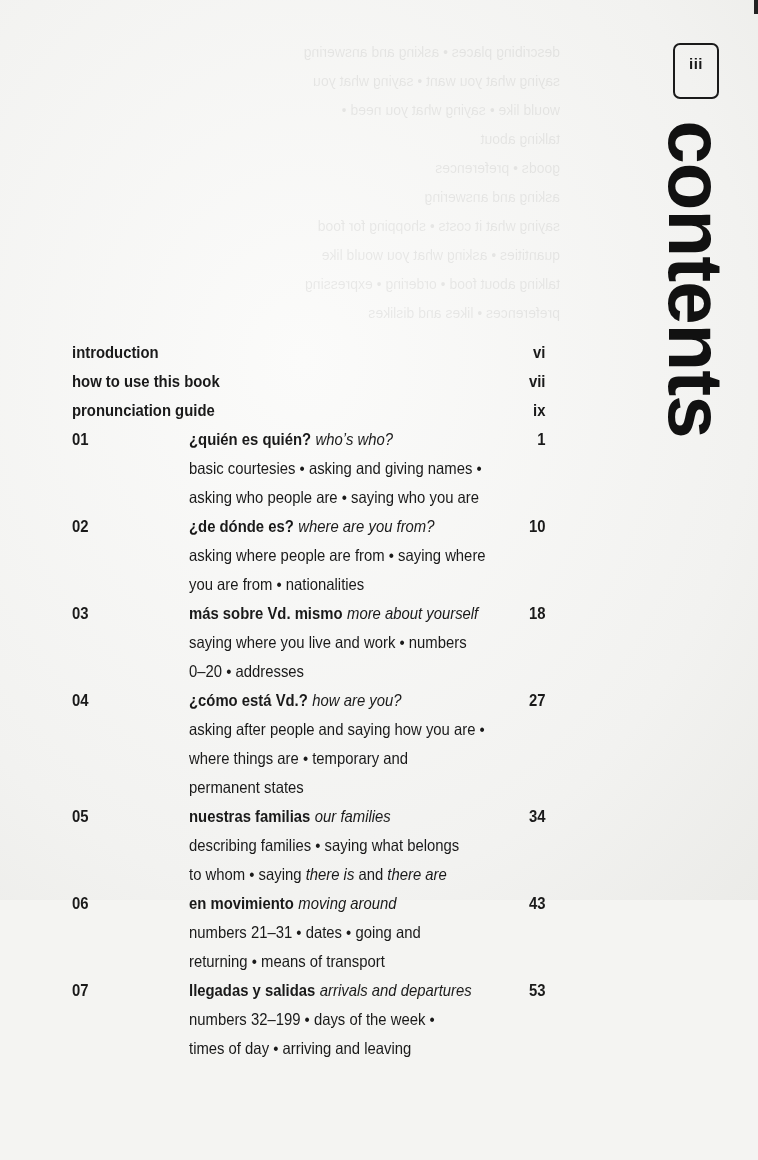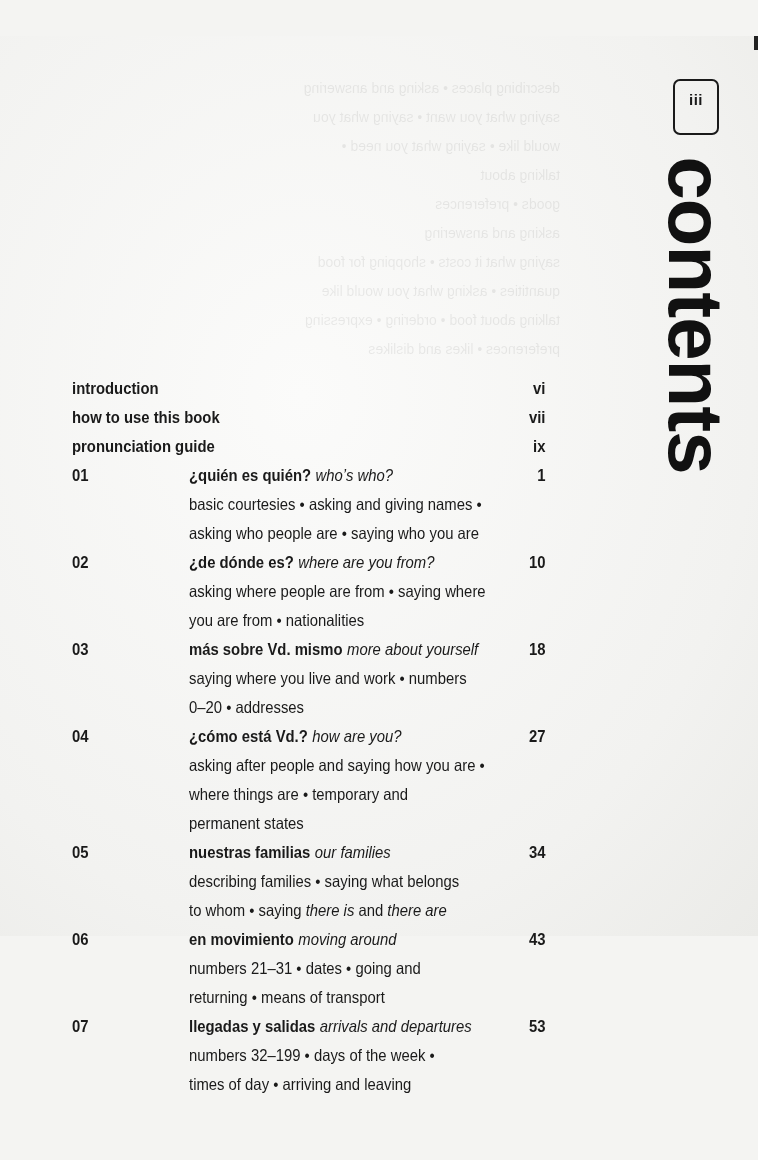--- a/index.html
+++ b/index.html
@@ -13,21 +13,20 @@
       position: relative;
       overflow: hidden;
       font-family: "Liberation Sans", sans-serif;
       color: #1a1a1a;
     }
     .page {
       position: absolute;
       left: 0; top: 0;
       width: 758px; height: 900px;
       background: radial-gradient(ellipse at 40% 40%, #fbfbfa 0%, #f2f2f0 70%, #ebebe8 100%);
-      margin-top: 36px;
     }
     .corner-mark {
       position: absolute;
       right: 0; top: 0;
       width: 4px; height: 14px;
       background: #222;
     }
     
     .ghost {
       position: absolute;

